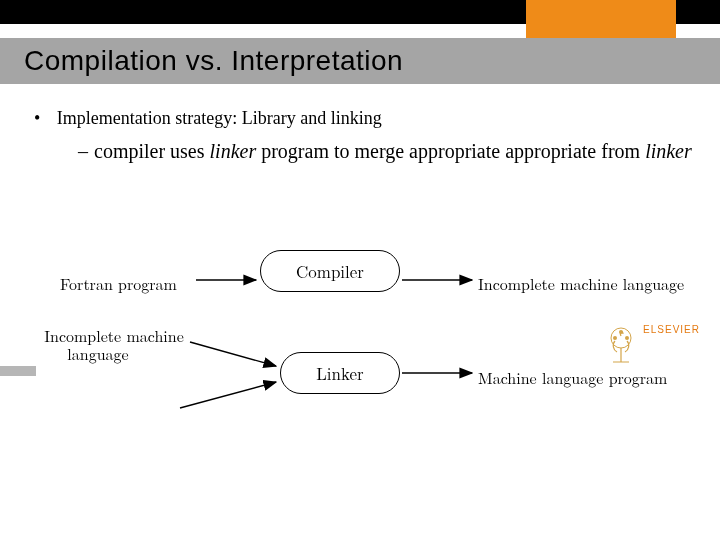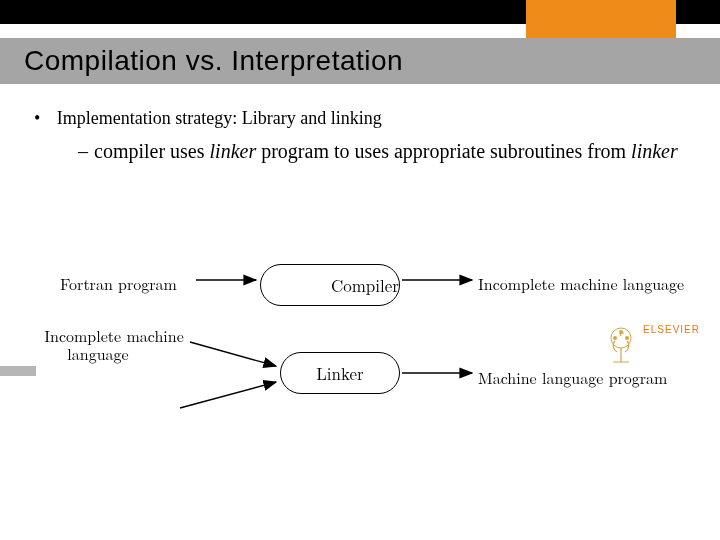--- a/index.html
+++ b/index.html
@@ -32,28 +32,28 @@
   <div class="orange-block"></div>
   <div class="title-bar">
     <span>Compilation vs. Interpretation</span>
   </div>
 
   <div class="content">
     <div class="bullet1">
       <span>Implementation strategy: Library and linking</span>
     </div>
     <div class="bullet2">
-      <span class="dash">–</span><span>compiler uses </span><span class="italic">linker</span><span> program to uses appropriate subroutines from </span><span class="italic">linker</span>
+      <span class="dash">–</span><span>compiler uses </span><span class="italic">linker</span><span> program to merge appropriate appropriate from </span><span class="italic">linker</span>
     </div>
   </div>
 
   <div class="diagram">
 
     <div class="dlabel" style="left:60px; top:30px;">Fortran program</div>
-    <div class="stage" style="left:260px; top:22px; width:140px; height:42px;justify-content:flex-end;">
+    <div class="stage" style="left:260px; top:8px; width:140px; height:42px;">
       <span>Compiler</span>
     </div>
     <div class="dlabel" style="left:478px; top:30px;text-align:center;">Incomplete machine language</div>
 
     <div class="dlabel" style="left:24px; top:82px; width:180px; white-space:normal;">Incomplete machine</div>
     <div class="dlabel" style="left:8px; top:100px; text-align:center; width:180px;">language</div>
 
     <div class="stage" style="left:280px; top:110px; width:120px; height:42px;">
       <span>Linker</span>
     </div>

